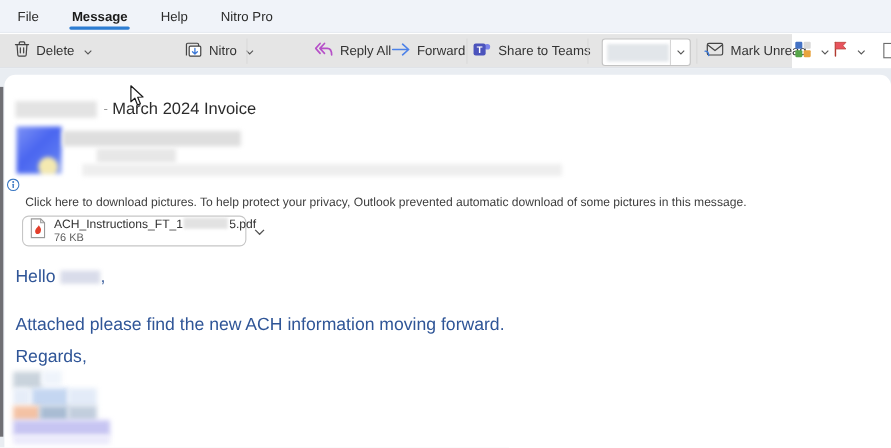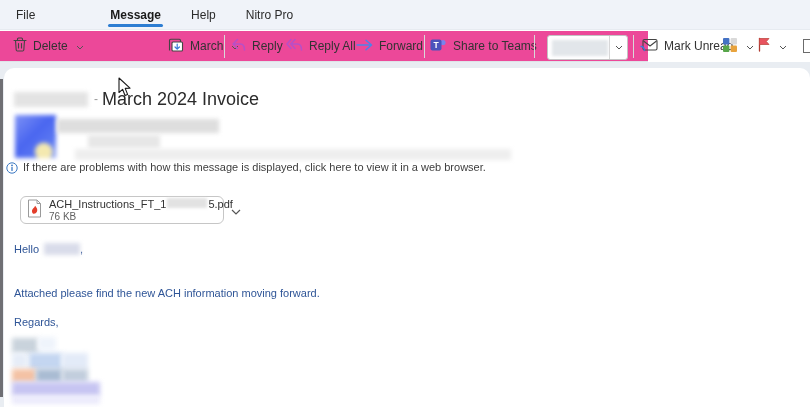--- a/index.html
+++ b/index.html
@@ -10,30 +10,30 @@
   
   .menubar {
     position:absolute; top:0; left:0; width:810px; height:30px;
     background:#f0f3f9; border-bottom:1px solid #e7ebf1;
     display:flex; align-items:stretch; padding-left:14px;
   }
   .menu-item {
     position:relative; display:flex; align-items:center;
     font-size:12px; color:#2b2b2b; padding:0 2px; margin-right:26px; cursor:default;
   }
-  .menu-item.active { font-weight:bold; color:#1a1a1a;margin-left:45px; }
+  .menu-item.active { font-weight:bold; color:#1a1a1a; }
   .menu-item.active::after {
     content:""; position:absolute; left:0; right:0; bottom:2px; height:3px;
     background:#2d7dd2; border-radius:2px;
   }
 
   
   .toolbar {
-    position:absolute; top:31px; left:0; width:648px; height:31px;
-    background:#ec4899; border-bottom:1px solid #dfe3e8;
+    position:absolute; top:31px; left:0; width:720px; height:31px;
+    background:#e5e5e5; border-bottom:1px solid #dfe3e8;
   }
   .tb-btn {
     position:absolute; top:0; height:30px; display:flex; align-items:center; gap:6px;
     font-size:12px; color:#333; white-space:nowrap; cursor:default;
   }
   .tb-sep { position:absolute; top:4px; width:1px; height:23px; background:#d9d9d9; }
   .chev { display:inline-block; margin-left:2px; }
 
   .combobox {
     position:absolute; left:547px; top:4px; width:81px; height:25px;
@@ -56,21 +56,21 @@
   .content-bg { position:absolute; top:62px; left:0; width:810px; height:345px; background:#e9edf2; }
   .card {
     position:absolute; top:68px; left:4px; width:806px; height:339px;
     background:#ffffff; border-radius:10px 10px 0 0;
   }
   .left-strip { position:absolute; left:0; top:79px; width:3px; height:318px; background:#6f6f74; }
 
   .subject-row { position:absolute; left:14px; top:90px; height:18px; display:flex; align-items:center; }
   .subject-blur { width:74px; height:15px; background:#e3e3e3; filter:blur(2px); }
   .subject-sep { font-size:12px; color:#9a9a9a; margin:0 4px 0 6px; }
-  .subject-text { font-size:18px; color:#2b2b2b; }
+  .subject-text { font-size:15px; color:#2b2b2b; }
 
   .blurbox { position:absolute; filter:blur(2px); }
   .avatar-blur {
     left:15px; top:115px; width:41px; height:43px;
     background:
       radial-gradient(circle at 70% 85%, #f4e9b0 0 18%, transparent 20%),
       linear-gradient(135deg, #7d92f5 0%, #4a66f0 45%, #5b78f2 75%, #9db0f7 100%);
   }
   .name-blur { left:57px; top:119px; width:162px; height:14px; background:#dedede; }
   .line2-blur { left:88px; top:135px; width:72px; height:13px; background:#e7e7e7; }
@@ -85,21 +85,21 @@
   .attach-chip {
     width:204px; height:28px; border:1px solid #c6c6c6; border-radius:6px; background:#fff;
     display:flex; align-items:center; padding:0 6px; gap:7px;
   }
   .attach-meta { display:flex; flex-direction:column; justify-content:center; }
   .attach-name { font-size:11px; color:#323232; display:flex; align-items:flex-start; white-space:nowrap; }
   .attach-name .fn-blur { display:inline-block; width:40px; height:10px; background:#e2e2e2; filter:blur(1.5px); margin:0 1px; }
   .attach-size { font-size:10px; color:#5f5f5f; margin-top:1px; }
   .attach-chev { margin-left:7px; }
 
-  .body-text { position:absolute; left:14px; font-size:11px; color:#2f5597; }
+  .body-text { position:absolute; left:14px; font-size:16px; color:#2f5597; }
   .greeting { top:243px; display:flex; align-items:center; }
   .greet-blur { display:inline-block; width:36px; height:12px; background:#d9dcea; filter:blur(2px); margin-left:5px; }
   .bodyline1 { top:272px;margin-top:15px; }
   .closing { top:316px; }
 
   .sig { position:absolute; left:0; top:0; }
   .sig div { position:absolute; filter:blur(2.5px); }
   .sig .s1 { left:12px; top:338px; width:26px; height:15px; background:#c9d3dc; }
   .sig .s2 { left:38px; top:337px; width:18px; height:13px; background:#eff4fb; }
   .sig .s3 { left:12px; top:353px; width:15px; height:15px; background:#e6edf8; }
@@ -143,38 +143,30 @@
 
 
     <div class="tb-btn" style="left:168px;">
       <span>
         <svg width="16" height="14" viewBox="0 0 16 14">
             <path d="M1.5 12.5 V2.5 C1.5 1.8 2 1.3 2.7 1.3 H11.3 C12 1.3 12.5 1.8 12.5 2.5 V5" stroke="#444" stroke-width="1.1" fill="none"></path>
             <rect x="4" y="4" width="10.5" height="9" rx="1" stroke="#444" stroke-width="1.1" fill="#fff"></rect>
             <path d="M9.2 6 V11 M7 9 L9.2 11.2 L11.4 9" stroke="#3b78d8" stroke-width="1.2" fill="none" stroke-linecap="round" stroke-linejoin="round"></path>
           </svg>
       </span>
-      <span>March</span>
+      <span>Nitro</span>
       <span class="chev">
         <svg width="8" height="5" viewBox="0 0 8 5">
             <path d="M1 1 L4 4 L7 1" stroke="#555" stroke-width="1" fill="none"></path>
           </svg>
       </span>
     </div>
 
     <div class="tb-sep" style="left:224px;"></div>
 
-    <div class="tb-btn" style="left:231px;">
-      <span>
-        <svg width="15" height="14" viewBox="0 0 15 14">
-            <path d="M6.5 1.5 L2 6 L6.5 10.5 M2 6 H9.5 C12.2 6 13.5 7.8 13.5 12" stroke="#b650c8" stroke-width="1.5" fill="none" stroke-linecap="round" stroke-linejoin="round"></path>
-          </svg>
-      </span>
-      <span>Reply</span>
-    </div>
 
     <div class="tb-btn" style="left:356px;">
       <span>
         <svg width="17" height="12" viewBox="0 0 17 12">
             <path d="M1 6 H15 M10 1.2 L15.5 6 L10 10.8" stroke="#4d82e8" stroke-width="1.5" fill="none" stroke-linecap="round" stroke-linejoin="round"></path>
           </svg>
       </span>
       <span>Forward</span>
     </div>
 
@@ -280,22 +272,22 @@
 
   <div class="notice">
     <div class="notice-row">
       <span style="margin-top:1px;">
         <svg width="12" height="12" viewBox="0 0 12 12">
             <circle cx="6" cy="6" r="5.2" stroke="#3b78c3" stroke-width="1" fill="none"></circle>
             <circle cx="6" cy="3.4" r="0.9" fill="#3b78c3"></circle>
             <rect x="5.35" y="5" width="1.3" height="4" rx="0.6" fill="#3b78c3"></rect>
           </svg>
       </span>
-      <span class="notice-line">If there are problems with how this message is displayed, click here to view it in a web browser.</span>
-    </div>
+    </div>
+    <div class="notice-line2">Click here to download pictures. To help protect your privacy, Outlook prevented automatic download of some pictures in this message.</div>
   </div>
 
   <div class="attach-row">
     <div class="attach-chip">
       <span>
         <svg width="15" height="19" viewBox="0 0 15 19">
             <path d="M1.5 1 H10 L13.5 4.5 V18 H1.5 Z" fill="#fff" stroke="#9a9a9a" stroke-width="1"></path>
             <path d="M10 1 V4.5 H13.5" fill="none" stroke="#9a9a9a" stroke-width="1"></path>
             <path d="M5.2 13.5 C4.2 10.2 7.2 9.3 8.2 6.8 C10 9.3 10.9 10.4 9.9 12.8 C9 14.8 6 15.6 5.2 13.5 Z" fill="#e33e2b"></path>
           </svg>

